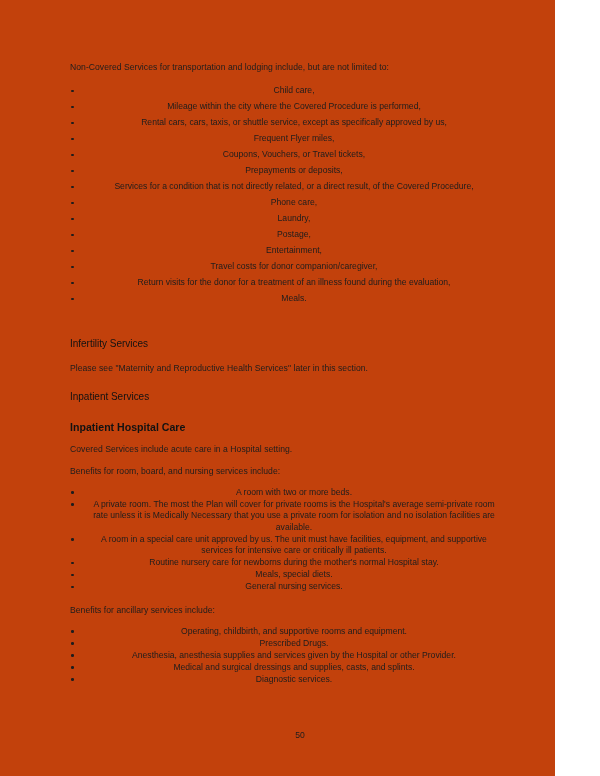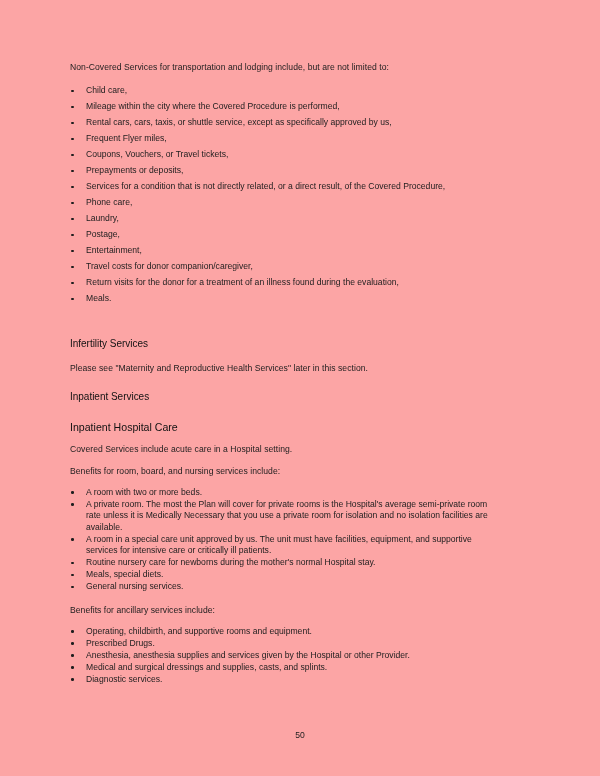--- a/index.html
+++ b/index.html
@@ -12,23 +12,23 @@
     height: 776px;
     position: relative;
     font-family: "Liberation Sans", sans-serif;
     color: #1d1d1d;
     -webkit-font-smoothing: antialiased;
   }
   .page {
     position: absolute;
     left: 0;
     top: 0;
-    width: 600px;
+    width: 555px;
     height: 776px;
-    background: #fca5a5;
+    background: #c2410c;
     overflow: hidden;
   }
   .content {
     position: absolute;
     left: 70px;
     top: 62px;
     width: 432px;
   }
   p.body-text {
     margin: 0;
@@ -47,28 +47,29 @@
     font-size: 10px;
     line-height: 18px;
     font-weight: normal;
     color: #121212;
     letter-spacing: -0.002em;
   }
   h2.heading-2 {
     margin: 0;
     font-size: 10.6px;
     line-height: 14px;
-    font-weight: normal;
+    font-weight: bold;
     color: #121212;
   }
 
   ul.bullets {
     margin: 0;
     padding: 0;
     list-style: none;
+    text-align: center;
   }
   ul.bullets li {
     position: relative;
     padding-left: 16px;
     font-size: 8.6px;
     line-height: 11.4px;
     color: #1d1d1d;
   }
   ul.bullets.loose li { margin-bottom: 4.6px; }
   ul.bullets.loose li:last-child { margin-bottom: 12px; }

